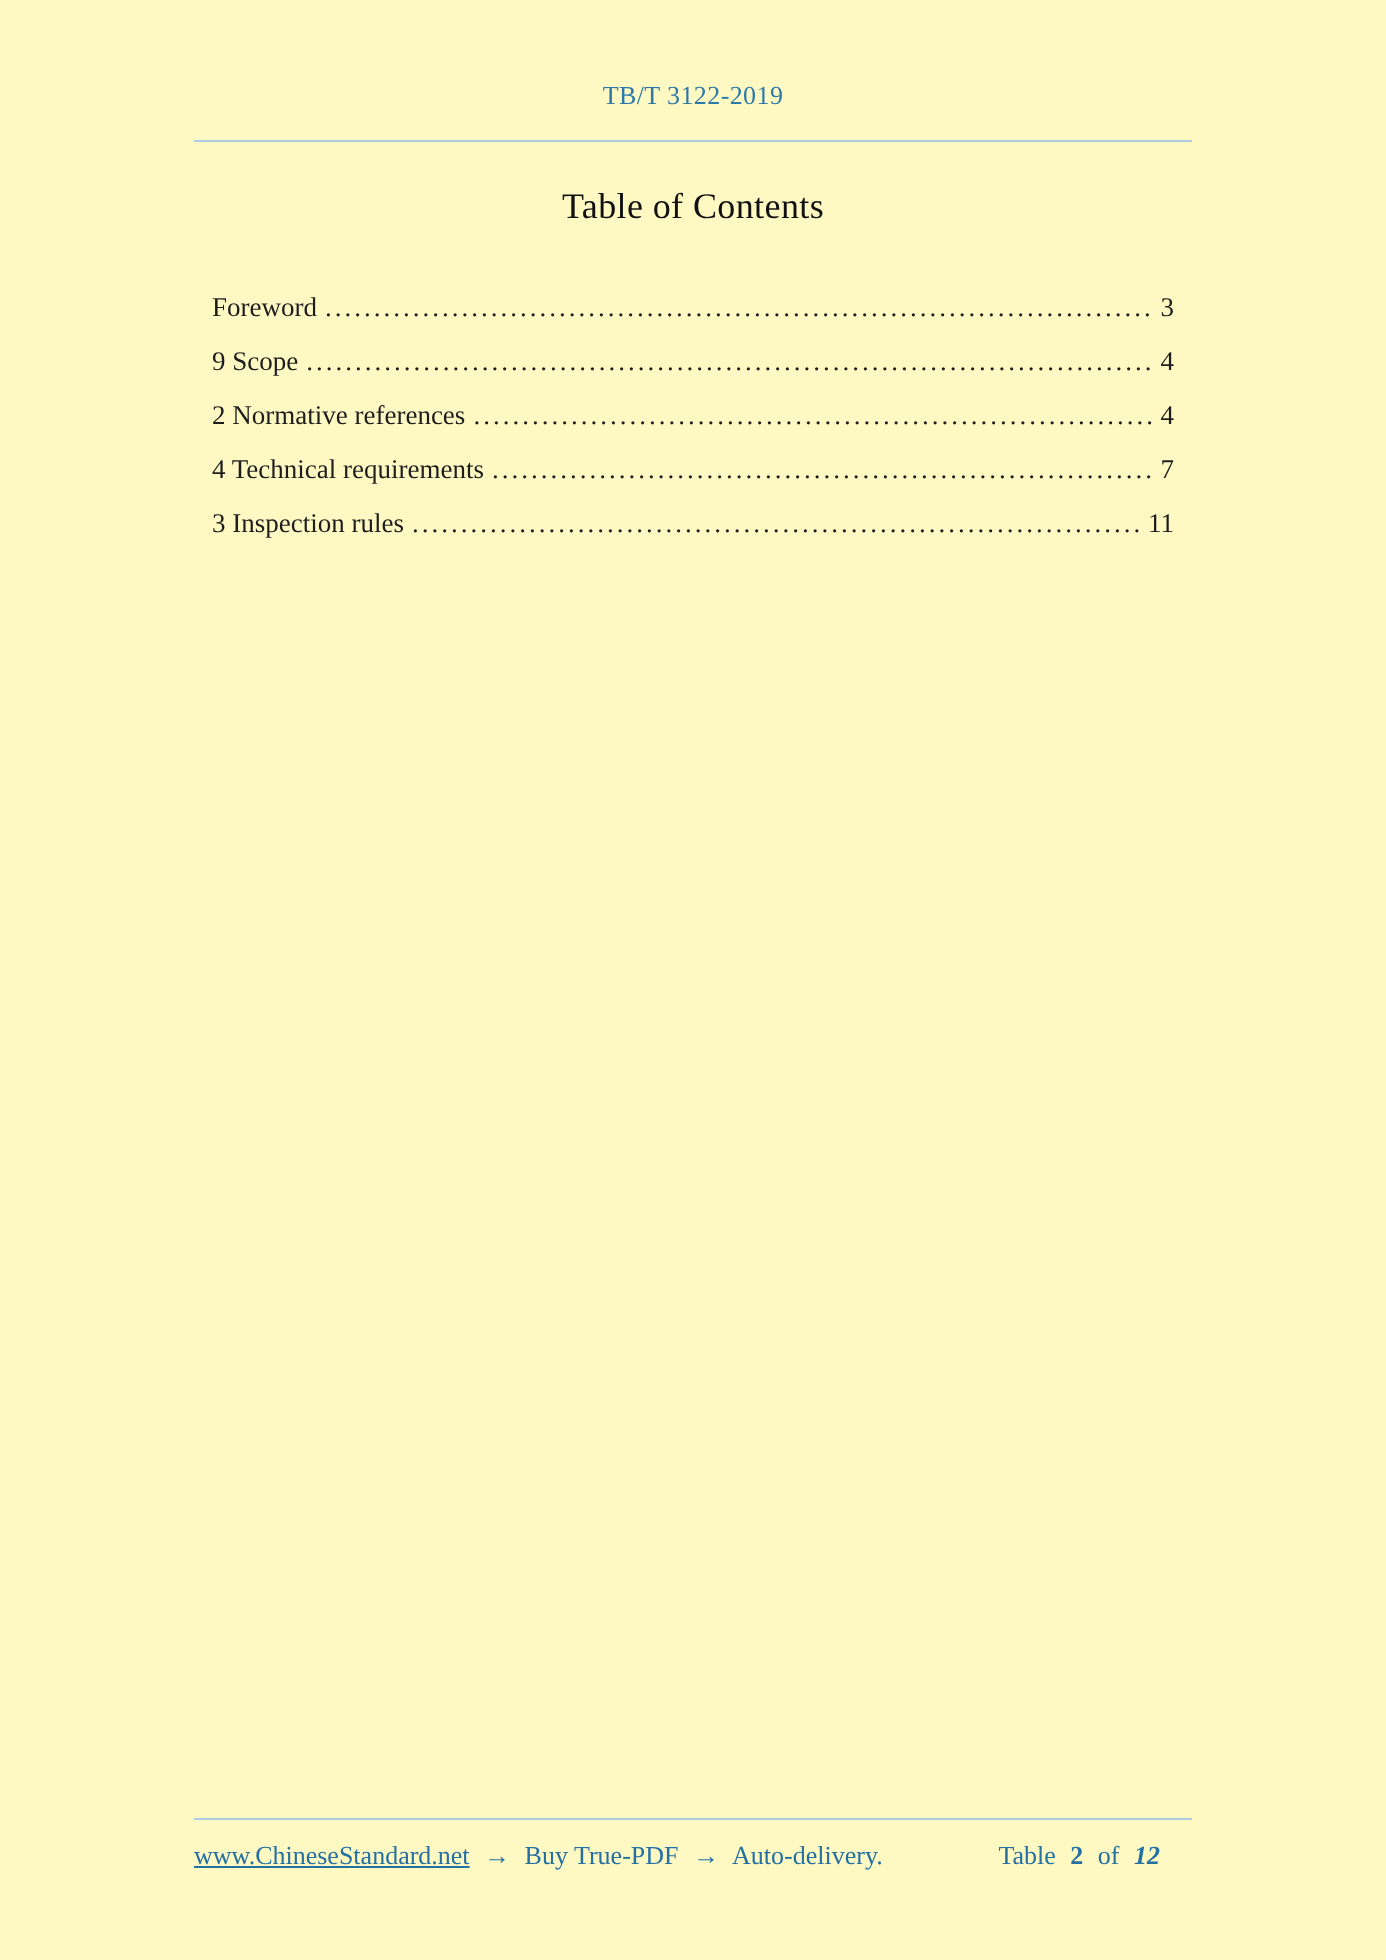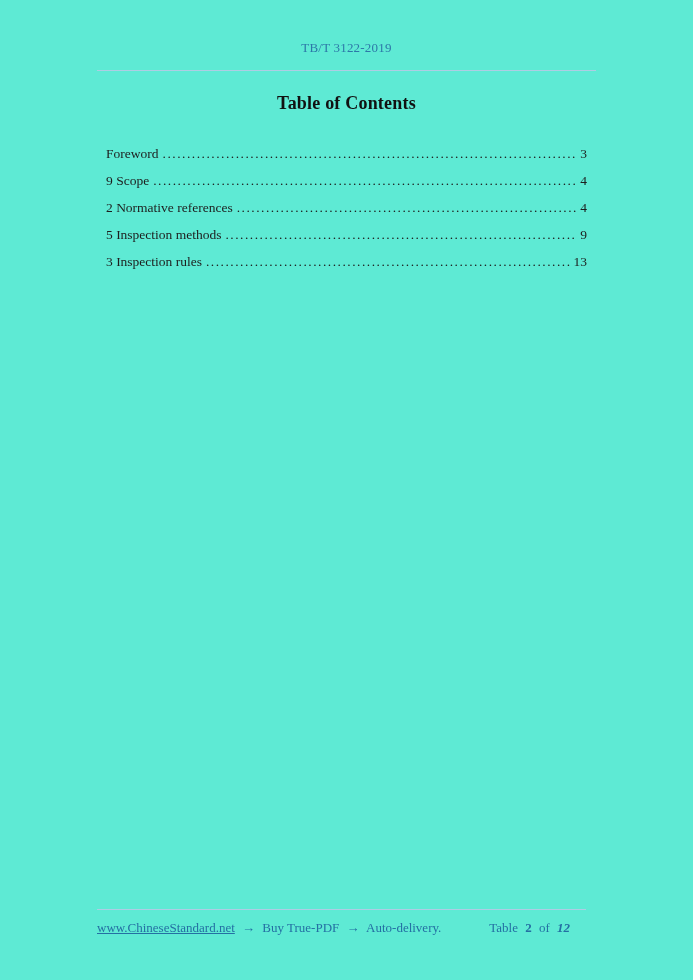--- a/index.html
+++ b/index.html
@@ -7,21 +7,21 @@
   body {
     width: 693px;
     height: 980px;
     position: relative;
     font-family: "Liberation Serif", "DejaVu Serif", serif;
     overflow: hidden;
   }
   .page {
     position: absolute;
     inset: 0;
-    background: #5eead4;
+    background: #fef9c3;
   }
   .content {
     width: 499px;
     margin: 0 auto;
     position: relative;
   }
   
   .header-doc-number {
     margin-top: 40px;
     text-align: center;
@@ -33,21 +33,21 @@
     border: none;
     border-top: 1px solid #aecde4;
     height: 0;
     margin-top: 14px;
   }
   
   .page-title {
     margin-top: 22px;
     text-align: center;
     font-size: 18px;
-    font-weight: bold;
+    font-weight: normal;
     color: #111111;
     letter-spacing: 0.2px;
   }
   
   .toc {
     margin-top: 32px;
     padding: 0 9px;
   }
   .toc-row {
     display: flex;
@@ -66,21 +66,21 @@
   }
   .toc-dots::after {
     content: "...................................................................................................................................................................";
     letter-spacing: 1.5px;
   }
   .toc-page { white-space: nowrap; }
   
   .footer {
     position: absolute;
     left: 97px;
-    right: 107px;
+    right: 97px;
     bottom: 44px;
   }
   .footer-row {
     display: flex;
     justify-content: space-between;
     align-items: baseline;
     margin-top: 10px;
     font-size: 13px;
     color: #2470a3;
   }
@@ -121,31 +121,31 @@
         <span class="toc-page">4</span>
       </div>
 
       <div class="toc-row">
         <span class="toc-label">2 Normative references</span>
         <span class="toc-dots"></span>
         <span class="toc-page">4</span>
       </div>
 
 
+      <div class="toc-row">
+        <span class="toc-label">4 Technical requirements</span>
+        <span class="toc-dots"></span>
+        <span class="toc-page">7</span>
+      </div>
 
-      <div class="toc-row">
-        <span class="toc-label">5 Inspection methods</span>
-        <span class="toc-dots"></span>
-        <span class="toc-page">9</span>
-      </div>
 
       <div class="toc-row">
         <span class="toc-label">3 Inspection rules</span>
         <span class="toc-dots"></span>
-        <span class="toc-page">13</span>
+        <span class="toc-page">11</span>
       </div>
 
     </div>
   </div>
 
   <div class="footer">
     <hr class="rule" style="margin-top:0;">
     <div class="footer-row">
       <span class="footer-left">
         <a class="footer-link">www.ChineseStandard.net</a>

